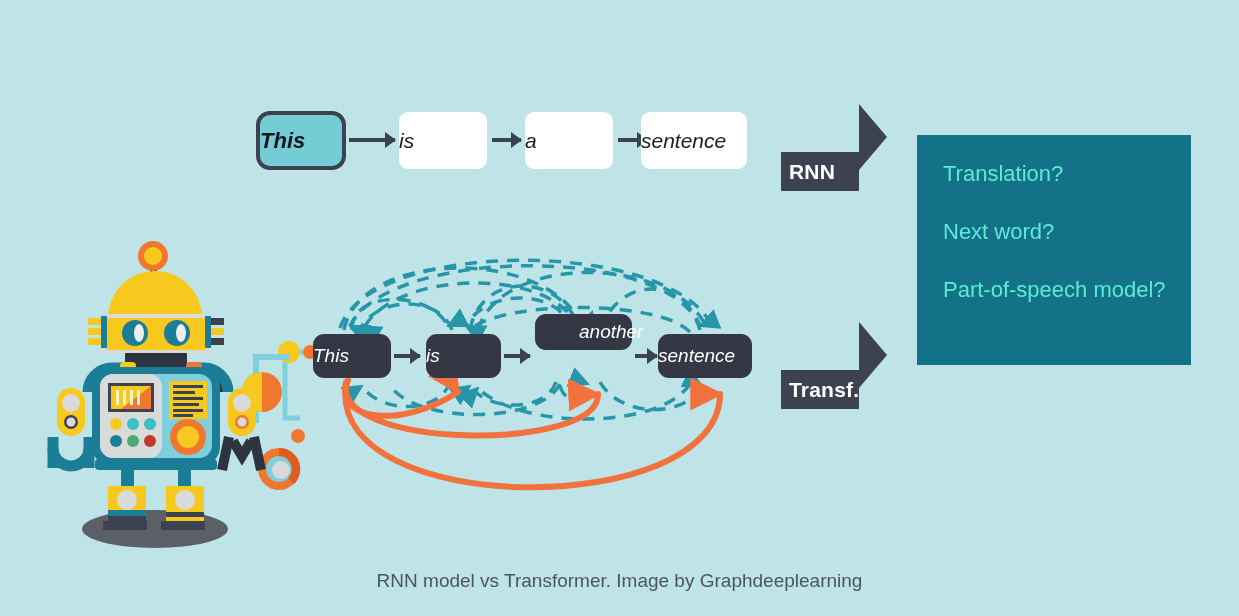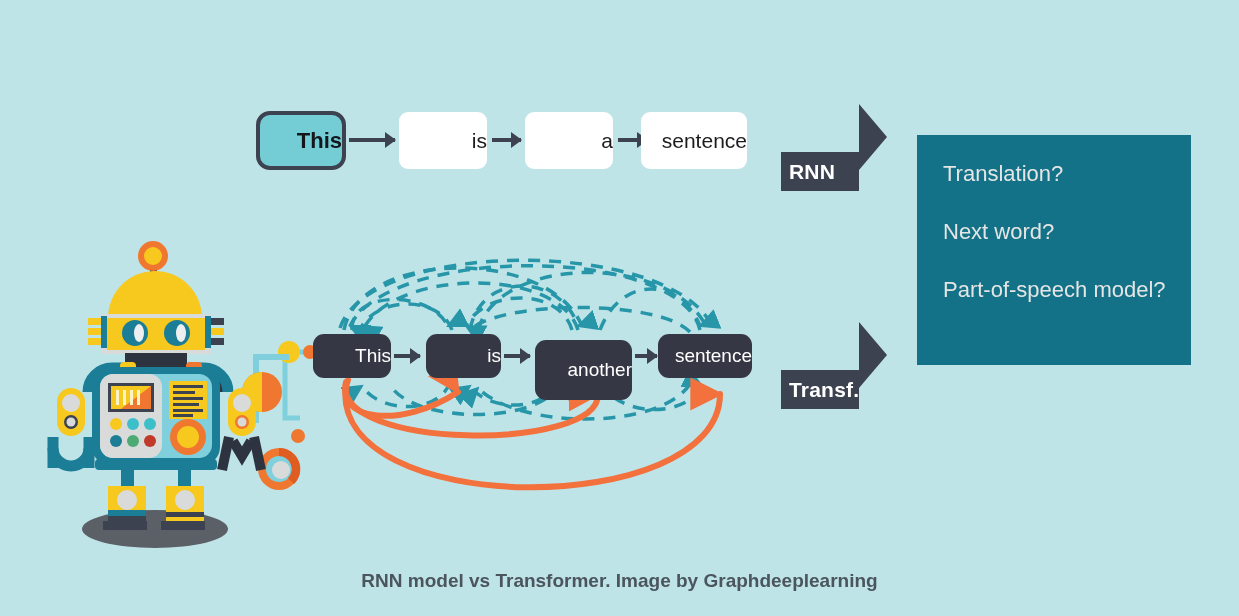--- a/index.html
+++ b/index.html
@@ -21,24 +21,25 @@
     background: #bfe4e8;
   }
 
   
   .rnn-row { position: absolute; left: 0; top: 0; width: 100%; height: 200px; }
 
   .tok {
     position: absolute;
     display: flex;
     align-items: center;
-    justify-content: flex-end;
+    justify-content: flex-start;
     border-radius: 10px;
     box-sizing: border-box;
     white-space: nowrap;
+    font-style: italic;
   }
   .tok-white {
     background: #ffffff;
     color: #1d1d1d;
     font-size: 21px;
     border-radius: 9px;
   }
   .tok-hl {
     background: #74cdd5;
     color: #13171c;
@@ -98,21 +99,21 @@
   }
 
   
   .outpanel {
     position: absolute;
     background: #137287;
     box-sizing: border-box;
     padding: 26px 0 0 26px;
   }
   .outpanel .oline {
-    color: #e5e5e5;
+    color: #5eead4;
     font-size: 22px;
     margin-bottom: 32px;
     white-space: nowrap;
   }
 
   
   .caption {
     position: absolute;
     width: 100%;
     text-align: center;
@@ -346,21 +347,21 @@
     <div class="tok tok-dark" style="left:313px; top:334px; width:78px; height:44px;">
       <span>This</span>
     </div>
     <div class="arr" style="left:394px; top:354px; width:26px;"></div>
 
     <div class="tok tok-dark" style="left:426px; top:334px; width:75px; height:44px;">
       <span>is</span>
     </div>
     <div class="arr" style="left:504px; top:354px; width:26px;"></div>
 
-    <div class="tok tok-dark" style="left:535px; top:340px; width:97px; height:60px;">
+    <div class="tok tok-dark" style="left:535px; top:314px; width:97px; height:36px;padding-left:44px;">
       <span>another</span>
     </div>
     <div class="arr" style="left:635px; top:354px; width:22px;"></div>
 
     <div class="tok tok-dark" style="left:658px; top:334px; width:94px; height:44px;">
       <span>sentence</span>
     </div>
   </div>
 
   <div class="blockarrow" style="left:781px; top:322px;">
@@ -369,15 +370,15 @@
     </div>
     <div class="head" style="left:78px; top:0;"></div>
   </div>
 
   <div class="outpanel" style="left:917px; top:135px; width:274px; height:230px;">
     <div class="oline">Translation?</div>
     <div class="oline">Next word?</div>
     <div class="oline">Part-of-speech model?</div>
   </div>
 
-  <div class="caption" style="left:0; top:570px;font-weight:bold;">RNN model vs Transformer. Image by Graphdeeplearning</div>
+  <div class="caption" style="left:0; top:570px;">RNN model vs Transformer. Image by Graphdeeplearning</div>
 
 </div>
 
 </body></html>

